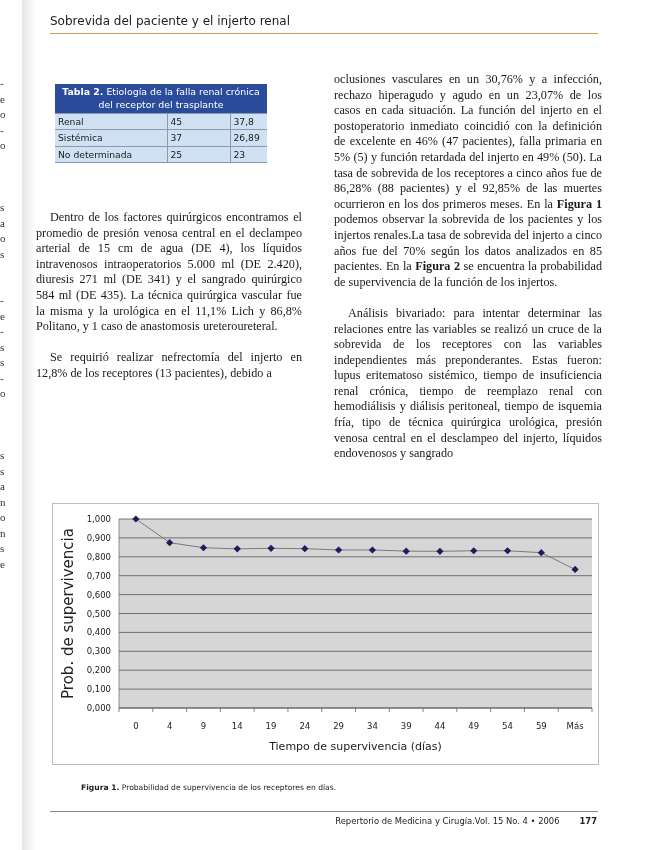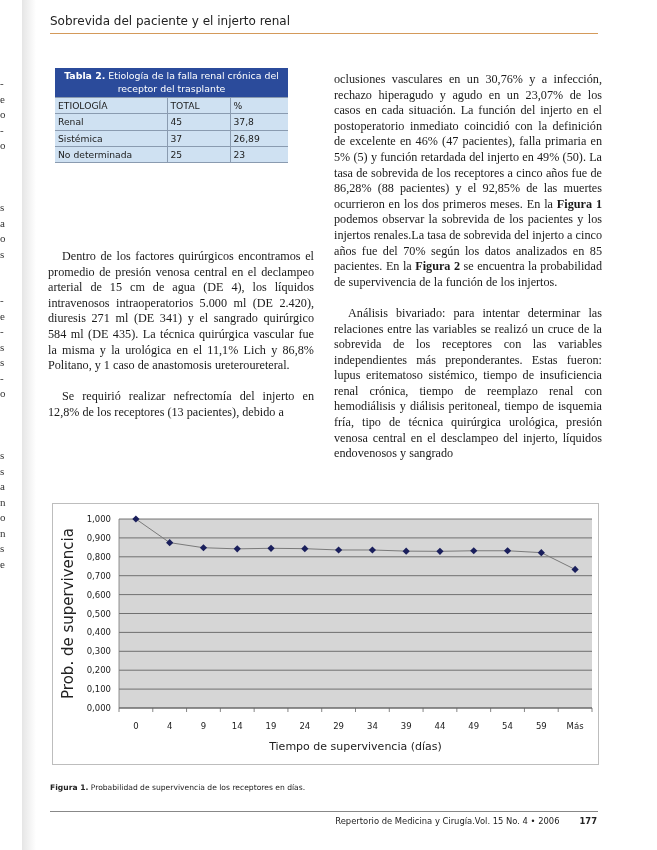--- a/index.html
+++ b/index.html
@@ -9,44 +9,44 @@
     background: linear-gradient(to right, rgba(0,0,0,0.10), rgba(0,0,0,0)); }
   .margin-chars { position: absolute; left: 0; top: 76px; width: 10px; font-size: 11px;
     line-height: 15.5px; color: #333; font-family: "Liberation Serif", serif; }
   .margin-chars span { display: block; height: 15.5px; }
 
   .running-head { position: absolute; left: 50px; width: 548px; top: 14px; text-align: left;
     font-family: "DejaVu Sans", sans-serif; font-size: 12px; color: #222; }
   .head-rule { position: absolute; left: 50px; width: 548px; top: 33px; height: 1px; background: #d49a5a; }
 
   
-  .tbl { position: absolute; left: 55px; top: 68px; width: 233px; border-collapse: collapse;
+  .tbl { position: absolute; left: 55px; top: 84px; width: 212px; border-collapse: collapse;
     font-family: "DejaVu Sans", sans-serif; font-size: 9.2px; }
   .tbl .caption-cell { background: #2b4b9b; color: #fff; text-align: center; padding: 2px 4px 2px;
     line-height: 12.5px; font-size: 9.4px; }
   .tbl .caption-cell b { font-weight: bold; }
   .tbl td { background: #cfe1f2; border-bottom: 1px solid #8a9bb0; padding: 1px 3px; height: 16.3px;
     color: #1c1c1c; }
   .tbl td.c1 { width: 112px; border-right: 1px solid #8a9bb0; }
   .tbl td.c2 { width: 63px; border-right: 1px solid #8a9bb0; }
 
   .col { position: absolute; font-size: 12.2px; line-height: 15.6px; text-align: justify; color: #1a1a1a; }
   .col p { text-indent: 14px; margin-bottom: 15.6px; }
   .col p.noindent { text-indent: 0; }
-  .left-col { left: 48px; top: 210px; width: 266px; margin-top: 39px; }
+  .left-col { left: 36px; top: 210px; width: 266px; }
   .right-col { left: 334px; top: 72px; width: 268px; }
 
   
   .chart-box { position: absolute; left: 52px; top: 503px; width: 547px; height: 262px;
     border: 1px solid #bdbdbd; background: #ffffff; }
   .chart-svg { position: absolute; left: 0; top: 0; }
 
   .fig-caption { position: absolute; left: 50px; top: 783px; font-family: "DejaVu Sans", sans-serif;
     font-size: 7.6px; color: #222; }
-  .fig-caption b { font-weight: bold; }
+  .fig-caption b { font-weight: bold; margin-left: 31px; }
 
   .foot-rule { position: absolute; left: 50px; width: 548px; top: 811px; height: 1px; background: #888; }
   .footer { position: absolute; right: 60px; top: 816px; font-family: "DejaVu Sans", sans-serif;
     font-size: 8.4px; color: #222; }
   .footer .page-num { font-weight: bold; margin-left: 20px; }
 </style>
 </head>
 <body>
 
 <div class="gutter-shadow"></div>
@@ -85,25 +85,20 @@
     <span>e</span>
   </div>
 
 <div class="running-head">Sobrevida del paciente y el injerto renal</div>
 <div class="head-rule"></div>
 
 <table class="tbl">
   <tbody>
       <tr>
     <td colspan="3" class="caption-cell"><b>Tabla 2.</b><span> Etiología de la falla renal crónica del receptor del trasplante</span></td>
-  </tr>
-  <tr>
-    <td class="c1">ETIOLOGÍA</td>
-    <td class="c2">TOTAL</td>
-    <td>%</td>
   </tr>
   <tr>
     <td class="c1">Renal</td>
     <td class="c2">45</td>
     <td>37,8</td>
   </tr>
   <tr>
     <td class="c1">Sistémica</td>
     <td class="c2">37</td>
     <td>26,89</td>

